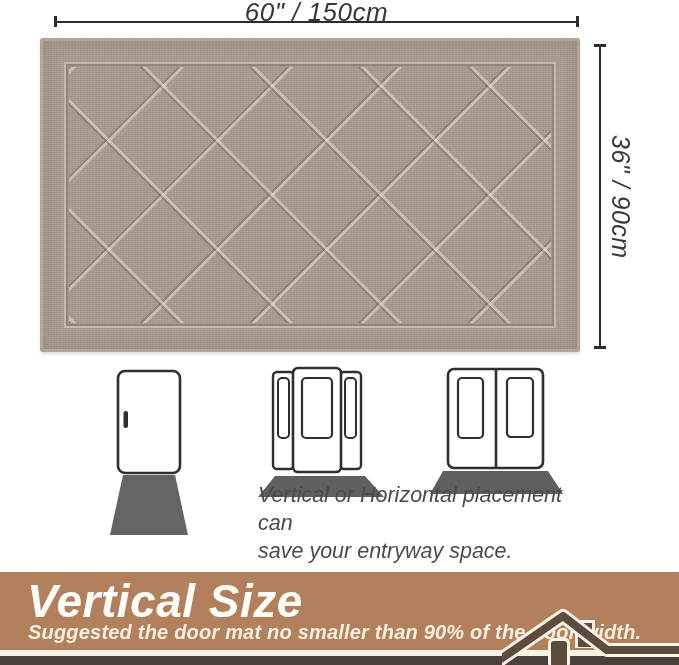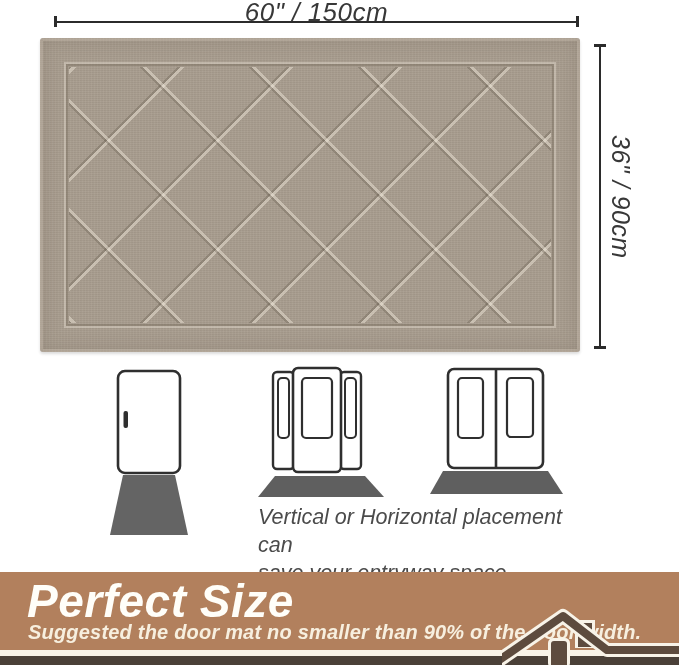--- a/index.html
+++ b/index.html
@@ -47,21 +47,21 @@
     background-image:
       repeating-linear-gradient(45deg,
         rgba(96,86,72,.30) 0 2px, rgba(238,230,216,.48) 2px 5px, rgba(0,0,0,0) 5px 77px),
       repeating-linear-gradient(135deg,
         rgba(96,86,72,.30) 0 2px, rgba(238,230,216,.48) 2px 5px, rgba(0,0,0,0) 5px 77px);
   }
 
   
   .door-svg{position:absolute;}
   .caption{
-    position:absolute;left:258px;top:503px;width:330px;
+    position:absolute;left:258px;top:481px;width:330px;
     font-style:italic;font-size:21.5px;line-height:28px;color:#4b4b4b;
   }
 
   
   .banner{position:absolute;left:0;top:572px;width:679px;height:93px;background:#b2805d;}
   .banner-title{
     position:absolute;left:27px;top:574px;
     font-style:italic;font-weight:bold;font-size:46px;color:#fffef9;letter-spacing:.5px;
   }
   .banner-sub{
@@ -115,21 +115,21 @@
     <rect x="82" y="12" width="26" height="59" rx="4" fill="none" stroke="#2f2f2f" stroke-width="2.2"></rect>
     <polygon points="18,105 123,105 138,128 5,128" fill="#5f5f5f"></polygon>
   </svg>
 
   <div class="caption">
     <span>Vertical or Horizontal placement can</span><br>
     <span>save your entryway space.</span>
   </div>
 
   <div class="banner"></div>
-  <div class="banner-title">Perfect Size</div>
+  <div class="banner-title">Vertical Size</div>
   <div class="banner-sub">Suggested the door mat no smaller than 90% of the door width.</div>
   <div class="separator"></div>
   <div class="dark-band"></div>
 
   <svg class="house-svg" width="177" height="68" viewBox="0 0 177 68">
 
     <rect x="73" y="23" width="20" height="28" fill="#f8f3e8"></rect>
     <rect x="76" y="26" width="14" height="24" fill="#5d4b3e"></rect>
 
     <path d="M -4,64 L 61,19 L 105,53 L 181,53" fill="none" stroke="#f8f3e8" stroke-width="14" stroke-linejoin="round" stroke-linecap="butt"></path>

